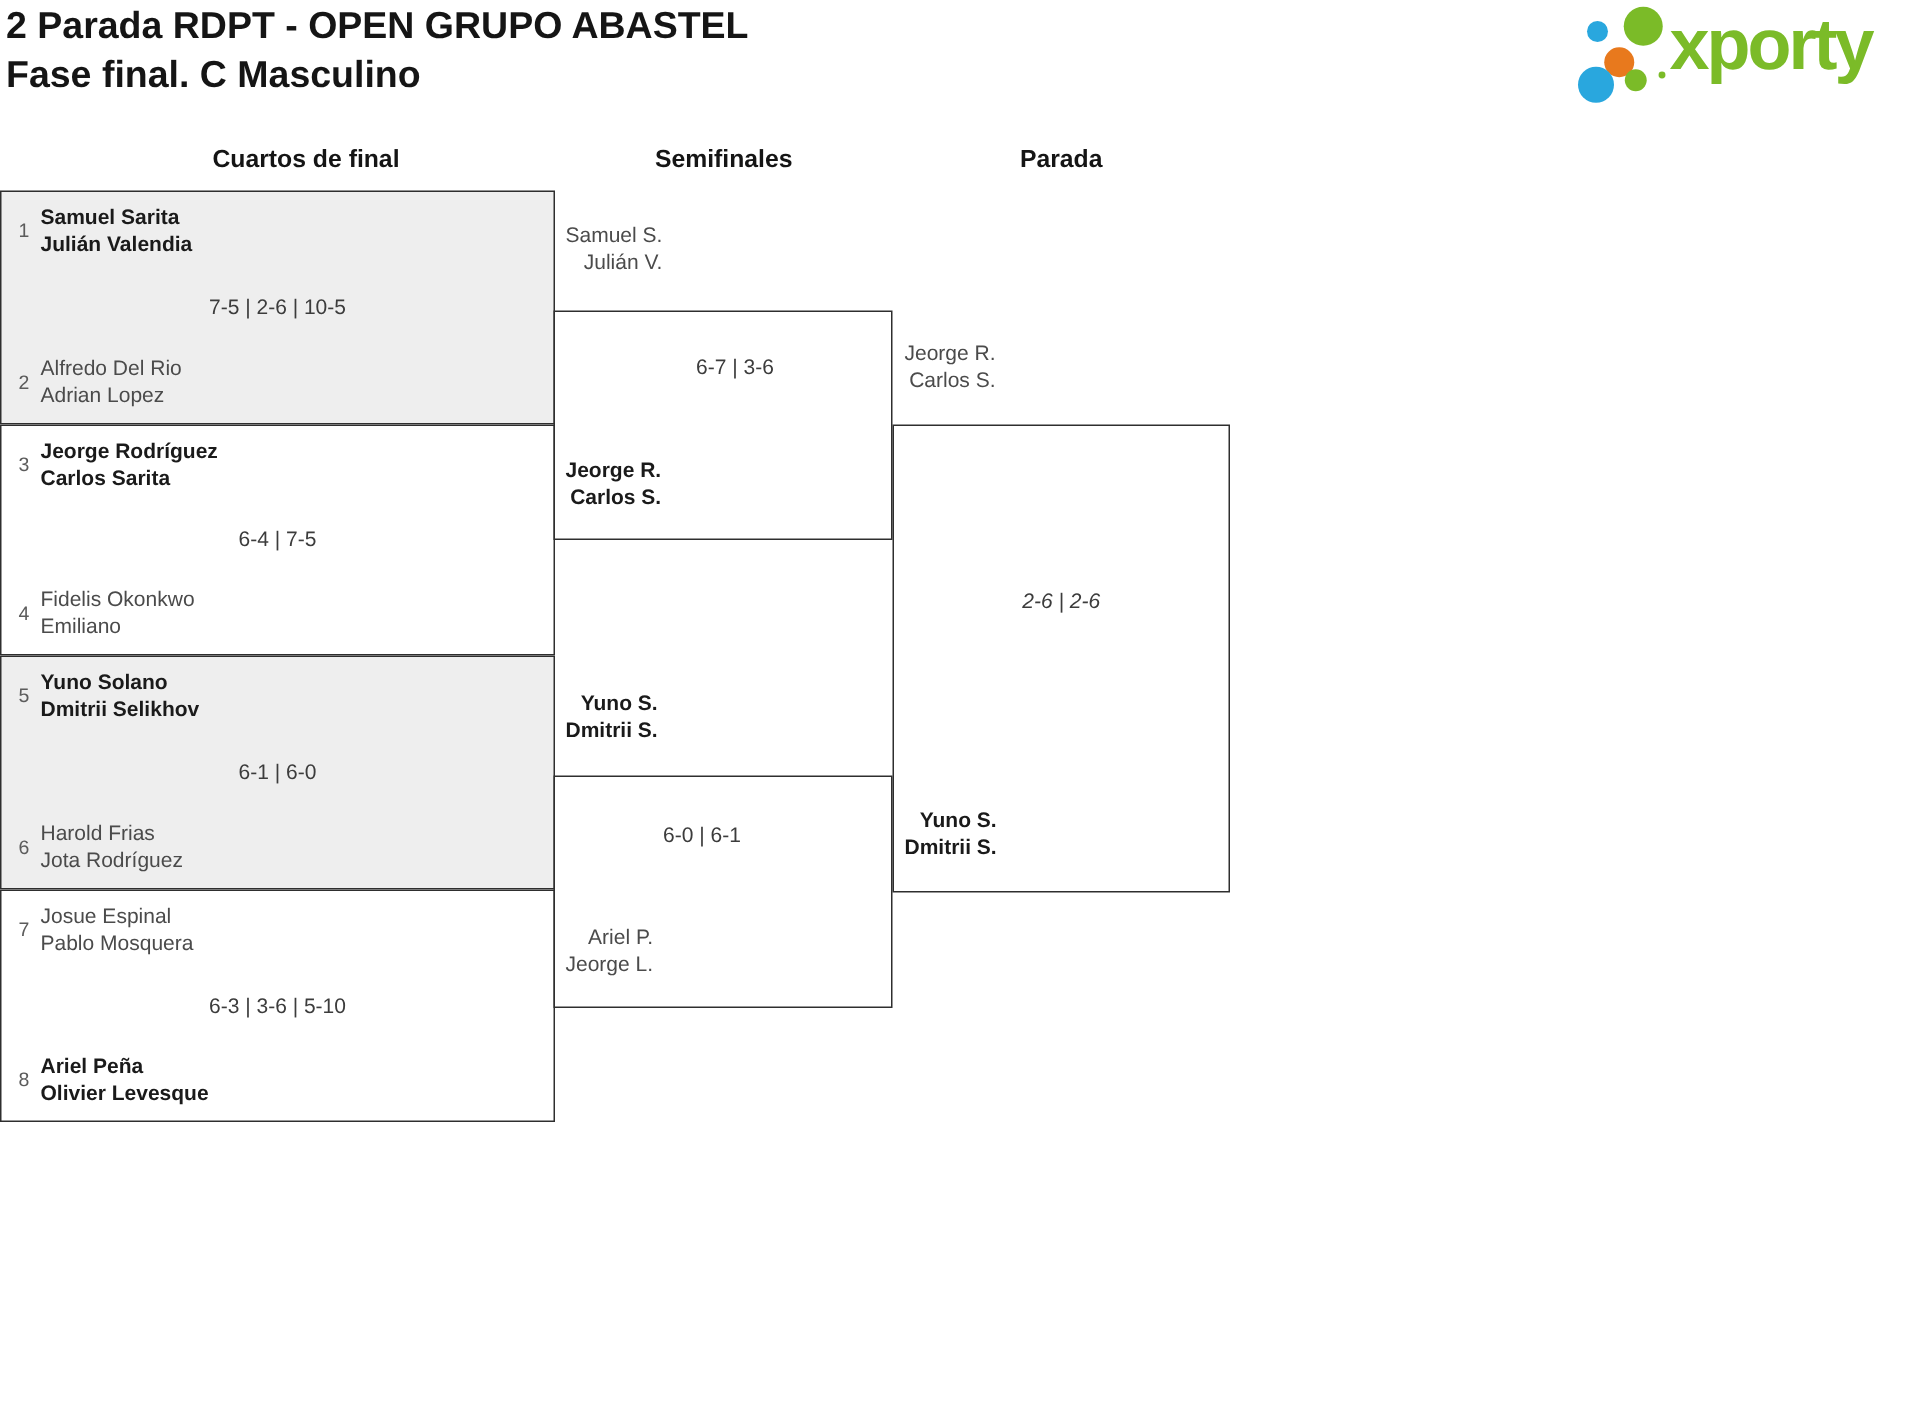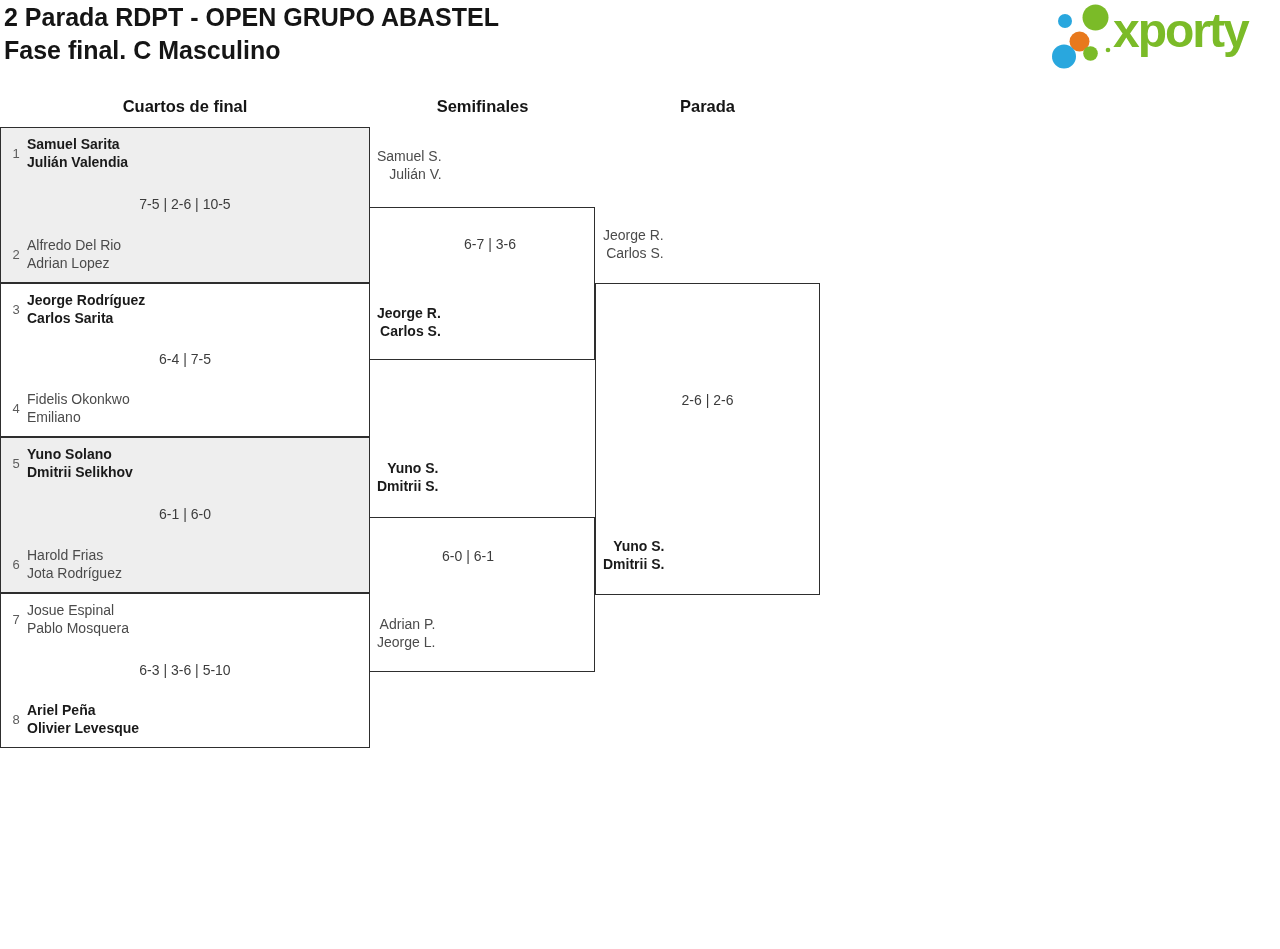--- a/index.html
+++ b/index.html
@@ -9,21 +9,21 @@
   
   .title{position:absolute;left:4px;top:1px;font-size:25px;line-height:33px;font-weight:700;color:#151515;}
 
   
   .brand{position:absolute;left:1043px;top:0;display:flex;align-items:flex-start;}
   .brand-dots{display:block;}
   .brand-text{color:#7bbb28;font-weight:800;font-size:48px;line-height:64px;letter-spacing:-2px;margin-left:0px;margin-top:-1px;}
 
   
   .col-header{position:absolute;top:97px;font-size:16.5px;font-weight:700;color:#151515;text-align:center;}
-  #h-qf{left:0;width:370px;}
+  #h-qf{left:0;width:370px;padding-left:19px;}
   #h-sf{left:370px;width:225px;}
   #h-f{left:595px;width:225px;}
 
   
   .qf{position:absolute;left:0;width:370px;border:1px solid #2e2e2e;box-sizing:border-box;
       display:flex;flex-direction:column;justify-content:space-between;padding:8px 0 10px 0;background:#ffffff;}
   .qf.alt{background:#eeeeee;}
   #qf1{top:127px;height:156px;}
   #qf2{top:283px;height:154px;}
   #qf3{top:437px;height:156px;}
@@ -48,21 +48,21 @@
   #sf1-bottom{left:377px;top:304px;}
   #sf2-top{left:377px;top:459px;}
   #sf2-bottom{left:377px;top:615px;}
   #final-top{left:603px;top:226px;}
   #final-bottom{left:603px;top:537px;}
 
   
   .score-abs{position:absolute;text-align:center;font-size:14px;color:#3c3c3c;}
   #sf1-score{left:369px;width:242px;top:236px;}
   #sf2-score{left:355px;width:226px;top:548px;}
-  #final-score{left:595px;width:225px;top:392px;}
+  #final-score{left:595px;width:225px;top:392px;font-style:italic;}
 </style>
 </head>
 <body>
 
 <div class="page">
 
   <div class="title">
     <div>2 Parada RDPT - OPEN GRUPO ABASTEL</div>
     <div>Fase final. C Masculino</div>
   </div>
@@ -168,21 +168,21 @@
     <div>Jeorge R.</div>
     <div>Carlos S.</div>
   </div>
 
   <div class="pair winner" id="sf2-top">
     <div>Yuno S.</div>
     <div>Dmitrii S.</div>
   </div>
   <div class="score-abs" id="sf2-score">6-0 | 6-1</div>
   <div class="pair" id="sf2-bottom">
-    <div>Adrian P.</div>
+    <div>Ariel P.</div>
     <div>Jeorge L.</div>
   </div>
 
   <div class="pair" id="final-top">
     <div>Jeorge R.</div>
     <div>Carlos S.</div>
   </div>
   <div class="score-abs" id="final-score">2-6 | 2-6</div>
   <div class="pair winner" id="final-bottom">
     <div>Yuno S.</div>

